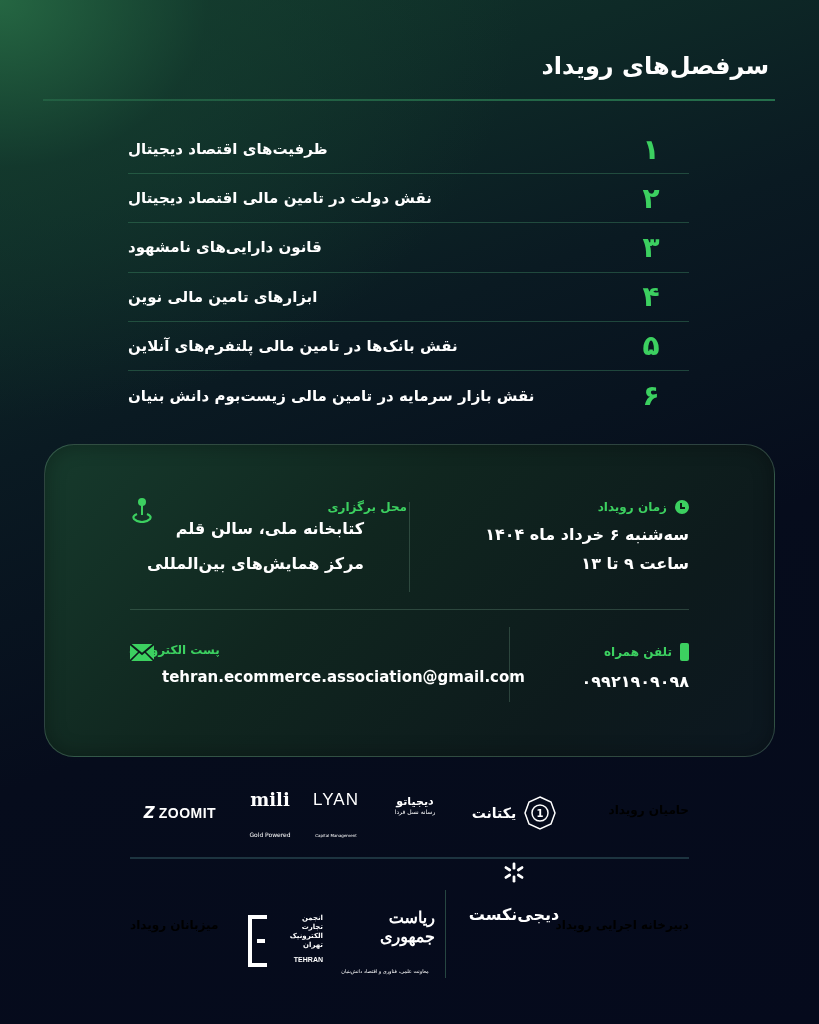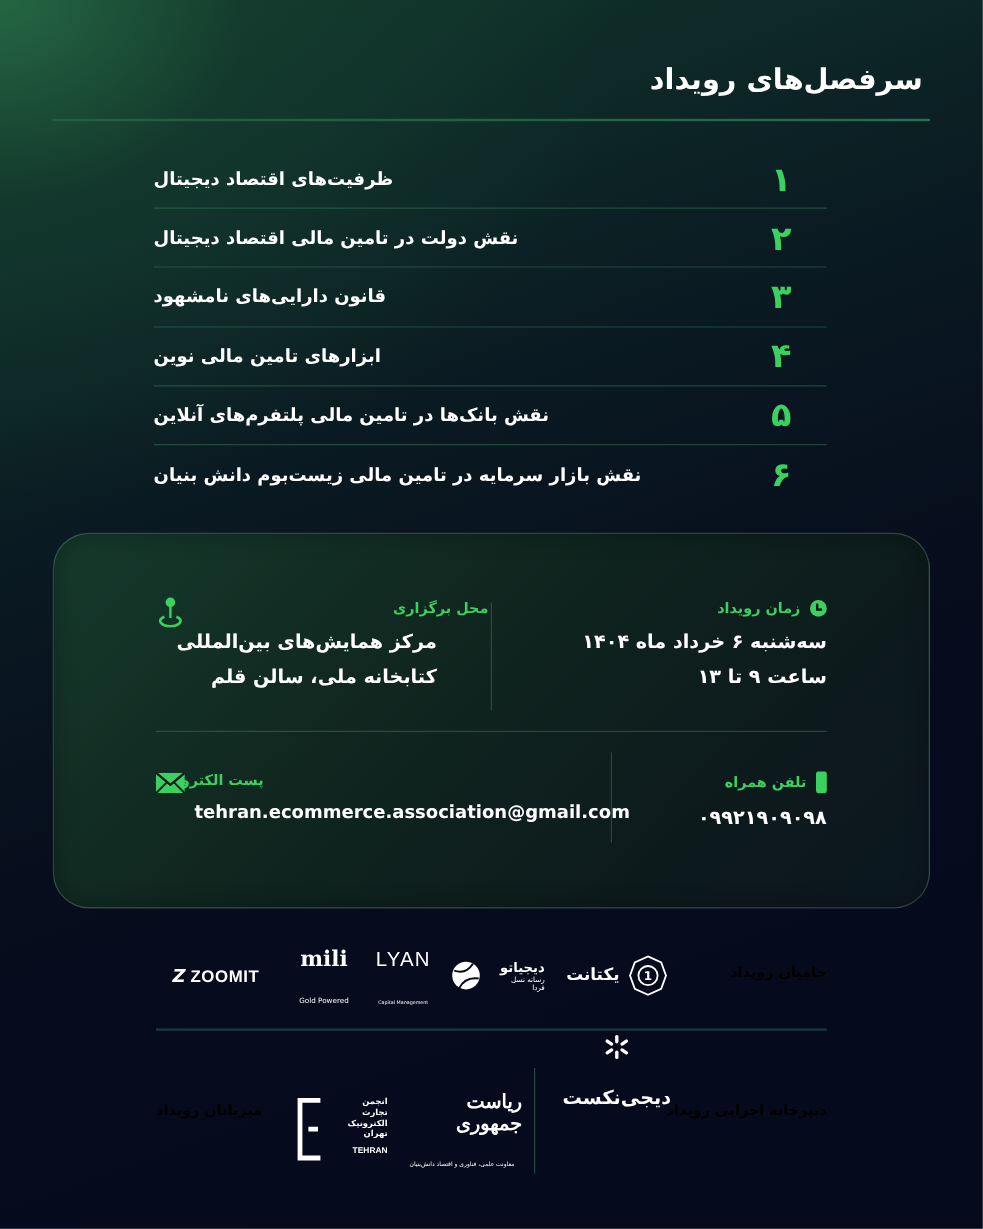--- a/index.html
+++ b/index.html
@@ -138,22 +138,22 @@
   <div class="info-value" style="margin-top:6px;">سه‌شنبه ۶ خرداد ماه ۱۴۰۴</div>
   <div class="info-value">ساعت ۹ تا ۱۳</div>
 </div>
 
 <div class="abs vdiv" style="left:409px; top:502px; height:90px;"></div>
 
 <div class="abs" style="right:412px; top:500px; width:280px;">
   <div class="info-label" style="flex-direction:row-reverse; justify-content:flex-end;">
     <span>محل برگزاری</span>
   </div>
+  <div class="info-value" style="padding-right:43px;">کتابخانه ملی، سالن قلم</div>
   <div class="info-value" style="margin-top:6px; padding-right:43px;">مرکز همایش‌های بین‌المللی</div>
-  <div class="info-value" style="padding-right:43px;">کتابخانه ملی، سالن قلم</div>
 </div>
 <svg class="abs" style="left:131px; top:497px;" width="22" height="26" viewBox="0 0 22 26">
   <circle cx="11" cy="5" r="4" fill="#3cd060"></circle>
   <rect x="10" y="8" width="2" height="10" fill="#3cd060"></rect>
   <path d="M6 17 Q1 19 3 22 Q6 25 11 25 Q16 25 19 22 Q21 19 16 17" stroke="#3cd060" stroke-width="2.2" fill="none"></path>
 </svg>
 
 <div class="abs hdiv" style="left:130px; top:609px; width:559px;"></div>
 
 <div class="abs" style="right:130px; top:643px; width:200px;">
@@ -182,21 +182,21 @@
 
 <div class="abs logo" style="left:468px; top:795px; width:92px; height:36px; flex-direction:row; gap:8px;">
   <svg width="32" height="34" viewBox="0 0 32 34">
     <polygon points="16,1 27,6 31,17 27,28 16,33 5,28 1,17 5,6" fill="none" stroke="#fff" stroke-width="1.5"></polygon>
     <circle cx="16" cy="17" r="8" fill="none" stroke="#fff" stroke-width="1.5"></circle>
     <text x="16" y="21" font-size="10" fill="#fff" text-anchor="middle" font-family="DejaVu Sans, sans-serif" font-weight="bold">1</text>
   </svg>
   <span style="font-size:14px; font-weight:bold;">یکتانت</span>
 </div>
 
-<div class="abs logo" style="left:376px; top:795px; width:78px; height:36px; flex-direction:row; gap:16px;">
+<div class="abs logo" style="left:376px; top:795px; width:78px; height:36px; flex-direction:column; gap:16px;">
   <div style="display:flex; flex-direction:column; align-items:center;">
     <span style="font-size:11px; font-weight:bold;">دیجیاتو</span>
     <span style="font-size:6px;">رسانه نسل فردا</span>
   </div>
   <svg width="30" height="30" viewBox="0 0 30 30">
     <circle cx="15" cy="15" r="14" fill="#fff"></circle>
     <path d="M3 10 Q15 14 22 3 M8 28 Q14 16 28 18" stroke="#050a1c" stroke-width="2" fill="none"></path>
   </svg>
 </div>
 

